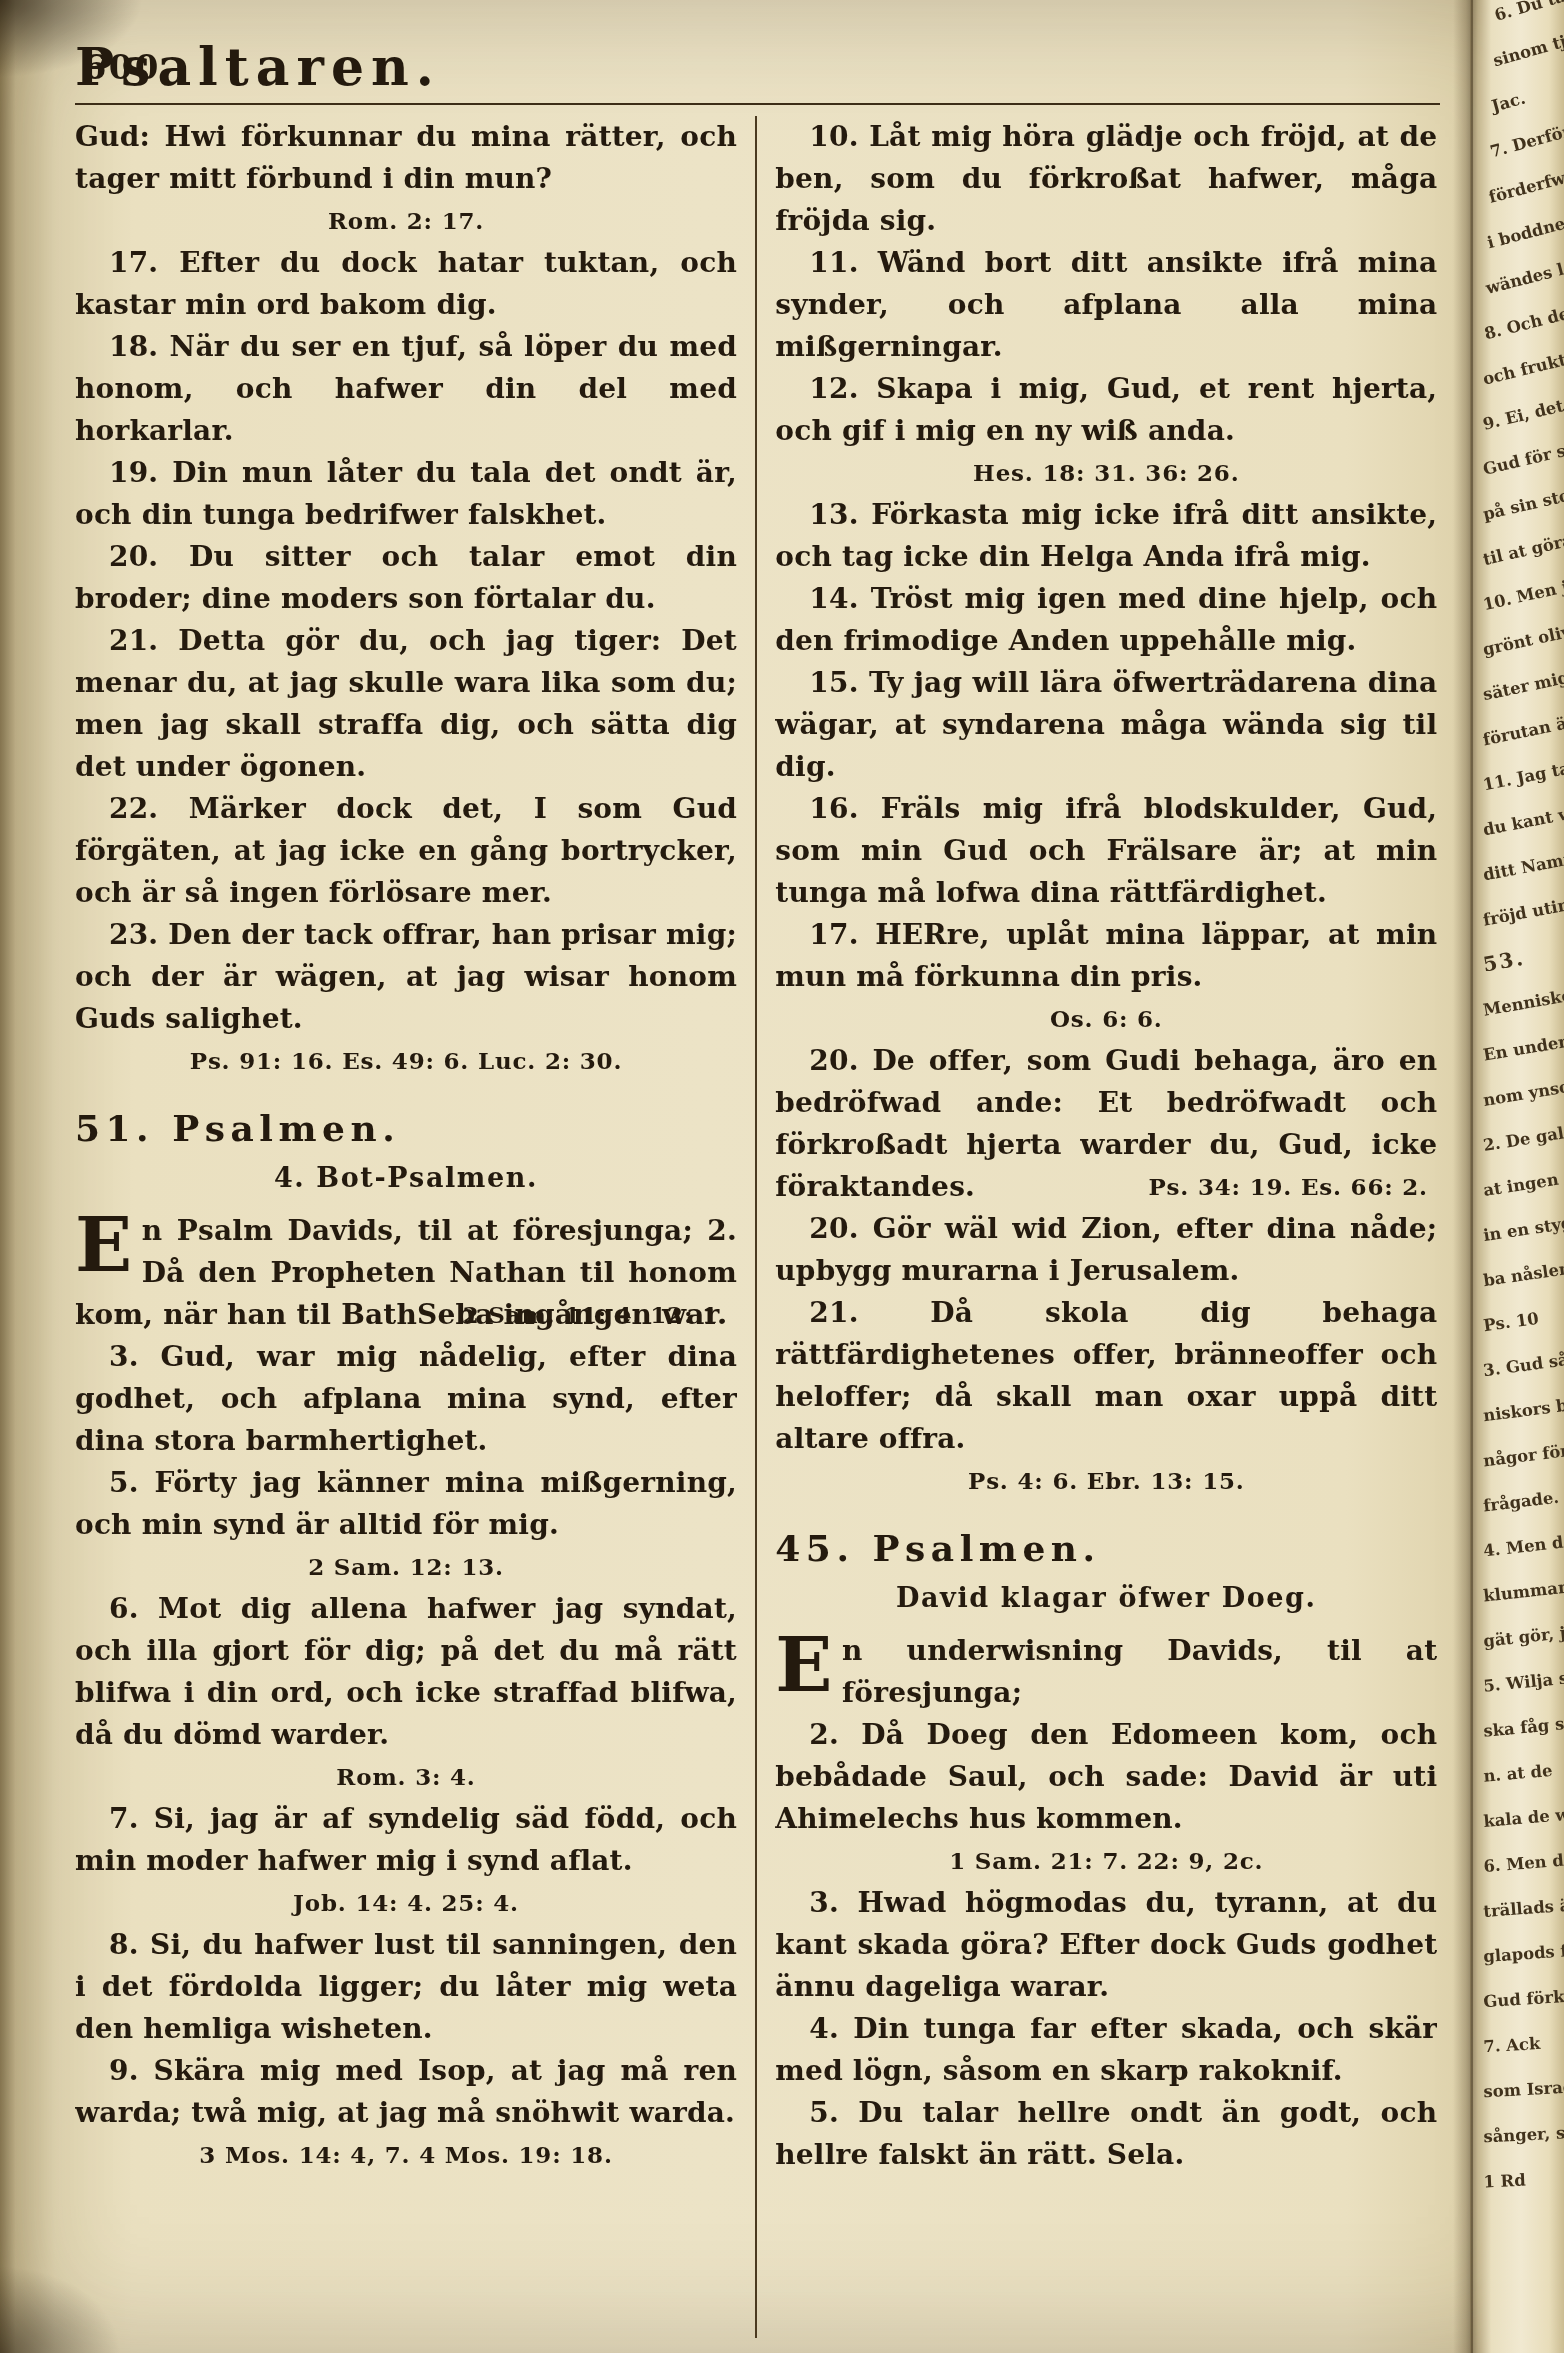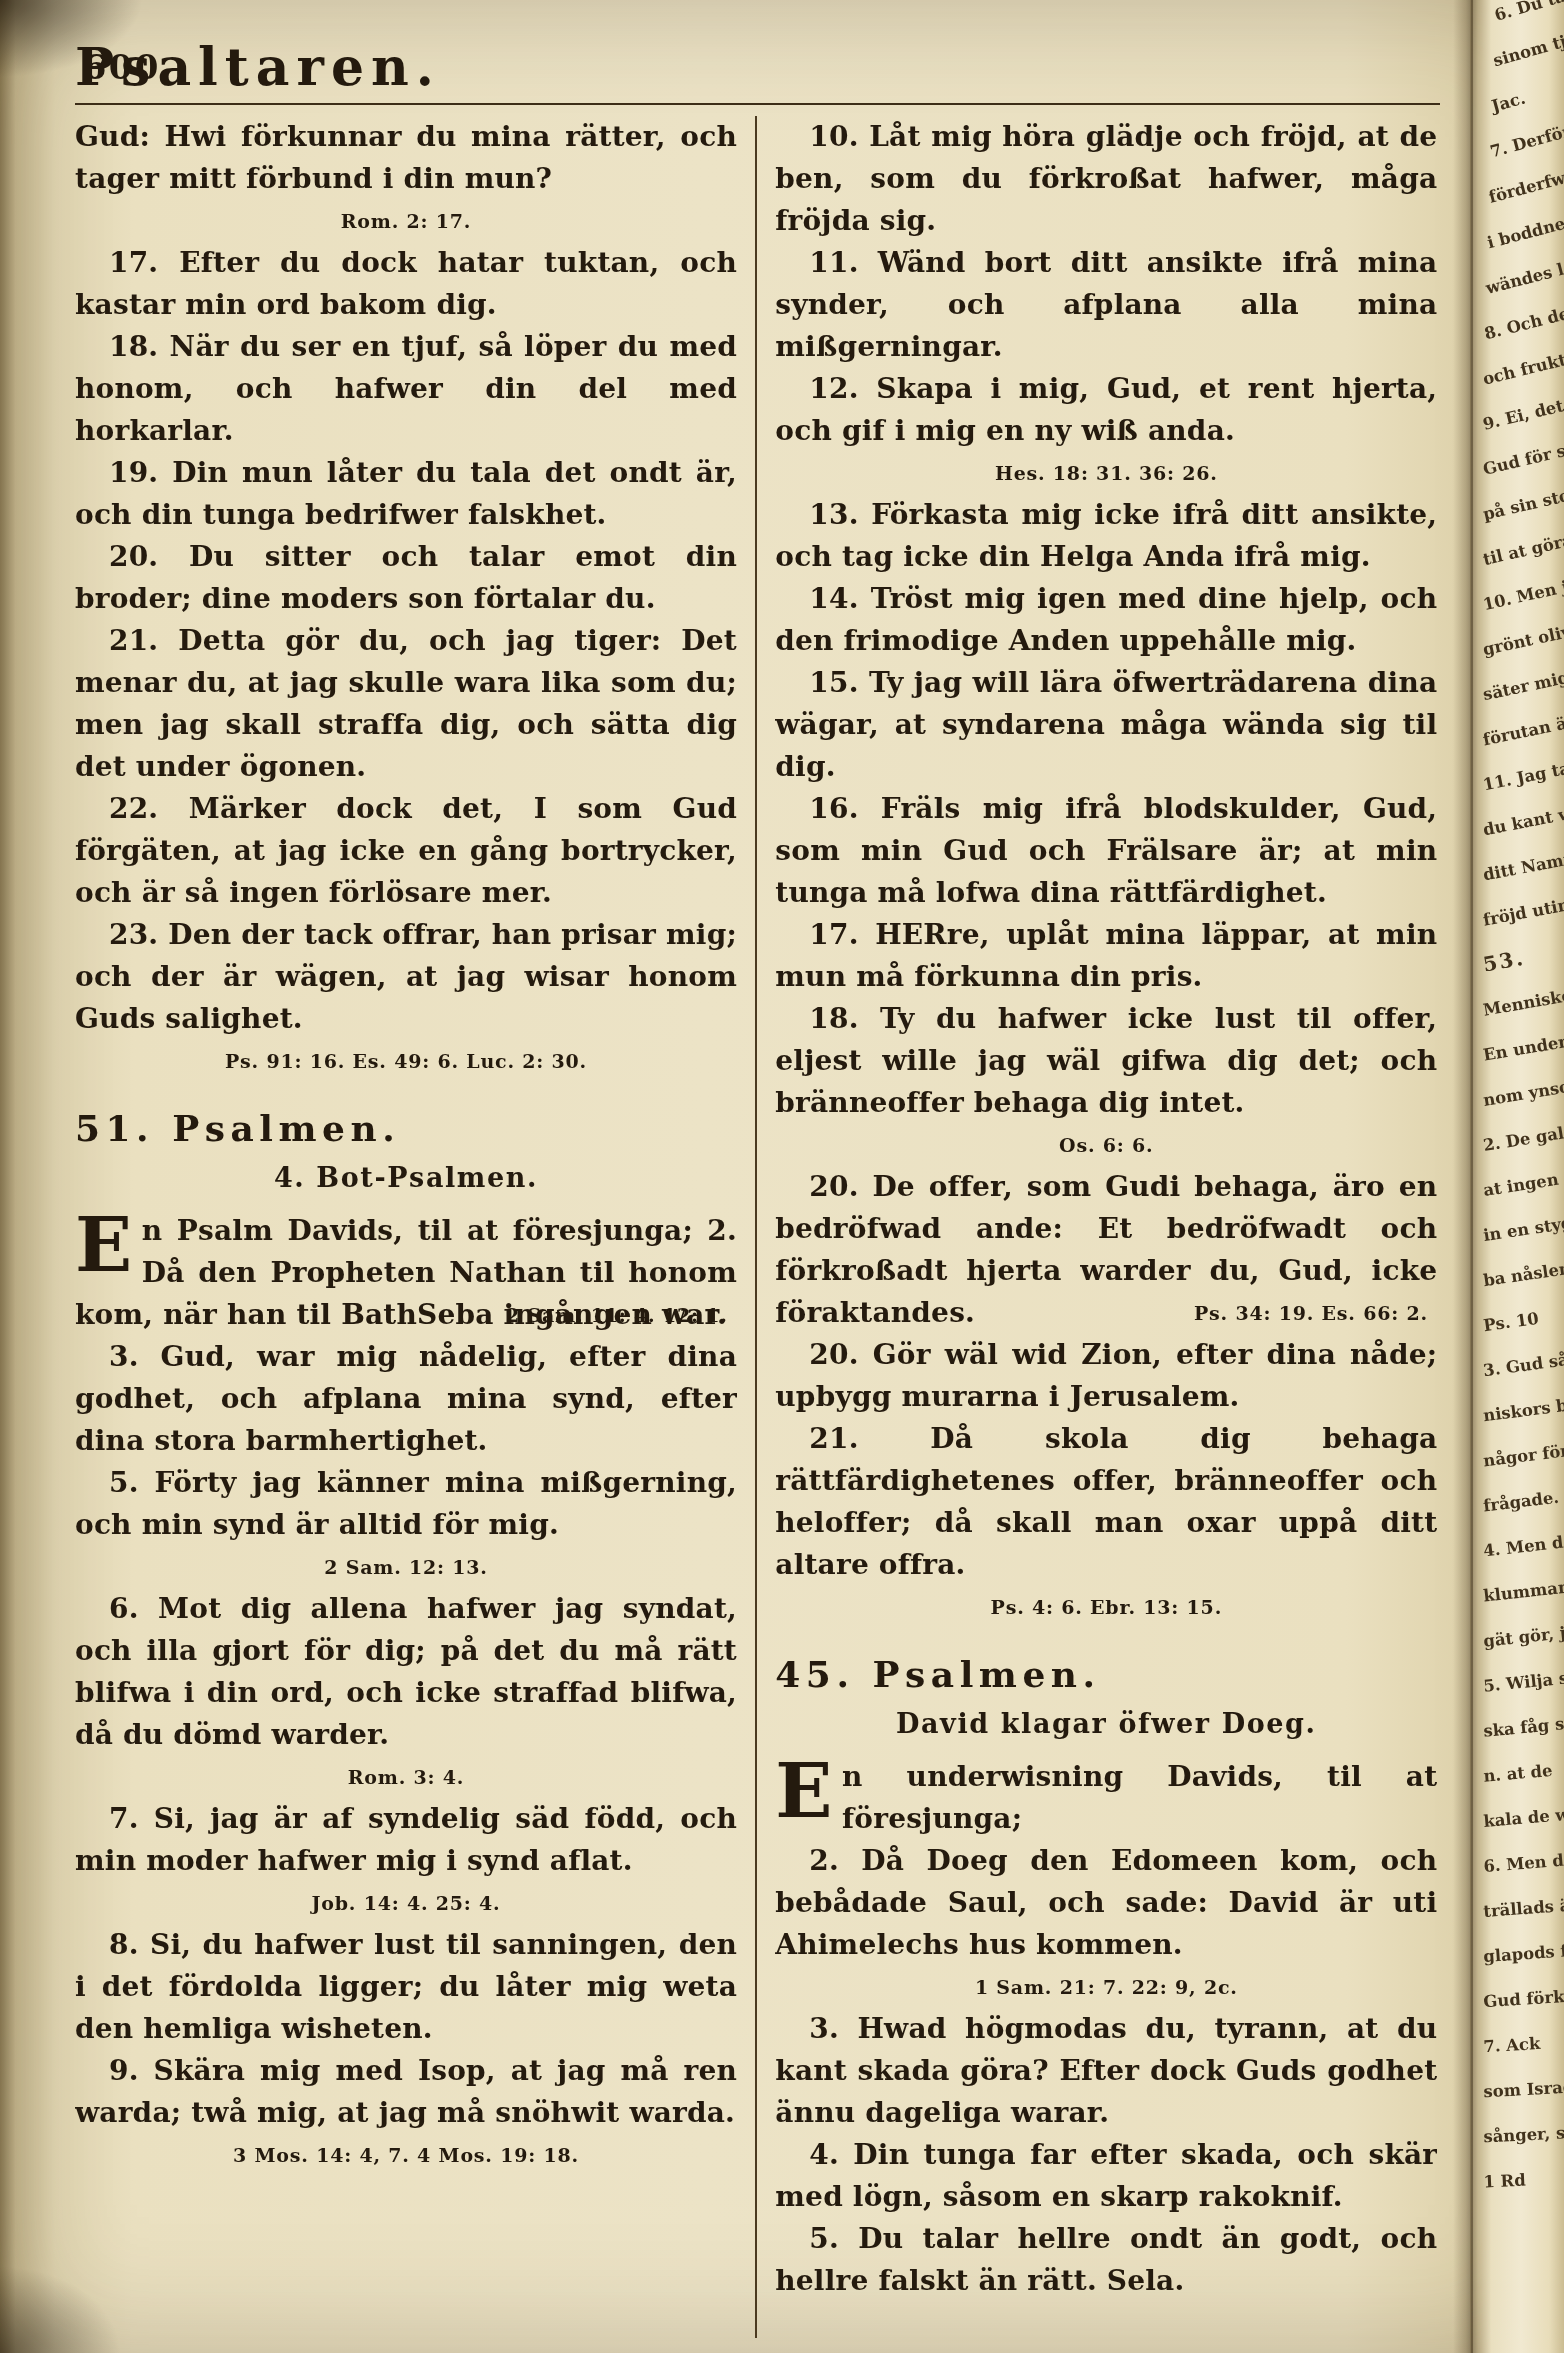--- a/index.html
+++ b/index.html
@@ -46,21 +46,21 @@
   .col-divider {
     width:2.3px; background:#4b3a20; margin:0 18px; height:100%;
   }
   .para { text-indent:34px; }
   .para.noindent { text-indent:0; }
   .para.dropcap { text-indent:0; }
   .para.dropcap::first-letter {
     float:left; font-size:75px; line-height:64px;
     padding:3.1px 9.4px 0 0; font-weight:bold;
   }
-  .ref-line { font-size:19px; line-height:42px; font-weight:bold; letter-spacing:0.8px; }
+  .ref-line { font-size:23px; line-height:42px; font-weight:bold; letter-spacing:0.8px; }
   .ref-center { text-align:center; text-indent:0; }
   .ref-right { text-align:right; text-indent:0; padding-right:9.4px; }
   .ref-pullup { margin-top:-42px; }
   .heading {
     text-indent:0;
     font-size:36px; line-height:45px; font-weight:bold; letter-spacing:5.5px;
     margin:23.5px 0 9.4px 0;
   }
   .subheading {
     text-align:center; text-indent:0;
@@ -129,21 +129,20 @@
     <div class="column" id="col-right">
         <div class="para">10. Låt mig höra glädje och fröjd, at de ben, som du förkroßat hafwer, måga fröjda sig.</div>
         <div class="para">11. Wänd bort ditt ansikte ifrå mina synder, och afplana alla mina mißgerningar.</div>
         <div class="para">12. Skapa i mig, Gud, et rent hjerta, och gif i mig en ny wiß anda.</div>
         <div class="ref-line ref-center">Hes. 18: 31.  36: 26.</div>
         <div class="para">13. Förkasta mig icke ifrå ditt ansikte, och tag icke din Helga Anda ifrå mig.</div>
         <div class="para">14. Tröst mig igen med dine hjelp, och den frimodige Anden uppehålle mig.</div>
         <div class="para">15. Ty jag will lära öfwerträdarena dina wägar, at syndarena måga wända sig til dig.</div>
         <div class="para">16. Fräls mig ifrå blodskulder, Gud, som min Gud och Frälsare är; at min tunga må lofwa dina rättfärdighet.</div>
         <div class="para">17. HERre, uplåt mina läppar, at min mun må förkunna din pris.</div>
-        <div class="para">18. Ty du hafwer icke lust til offer, eljest wille jag wäl gifwa dig det; och bränneoffer behaga dig intet.</div>
         <div class="ref-line ref-center">Os. 6: 6.</div>
         <div class="para">20. De offer, som Gudi behaga, äro en bedröfwad ande: Et bedröfwadt och förkroßadt hjerta warder du, Gud, icke föraktandes.</div>
         <div class="ref-line ref-right ref-pullup">Ps. 34: 19.  Es. 66: 2.</div>
         <div class="para">20. Gör wäl wid Zion, efter dina nåde; upbygg murarna i Jerusalem.</div>
         <div class="para">21. Då skola dig behaga rättfärdighetenes offer, bränneoffer och heloffer; då skall man oxar uppå ditt altare offra.</div>
         <div class="ref-line ref-center">Ps. 4: 6.  Ebr. 13: 15.</div>
         <div class="heading">45. Psalmen.</div>
         <div class="subheading">David klagar öfwer Doeg.</div>
         <div class="para dropcap">En underwisning Davids, til at föresjunga;</div>
         <div class="para">2. Då Doeg den Edomeen kom, och bebådade Saul, och sade: David är uti Ahimelechs hus kommen.</div>

